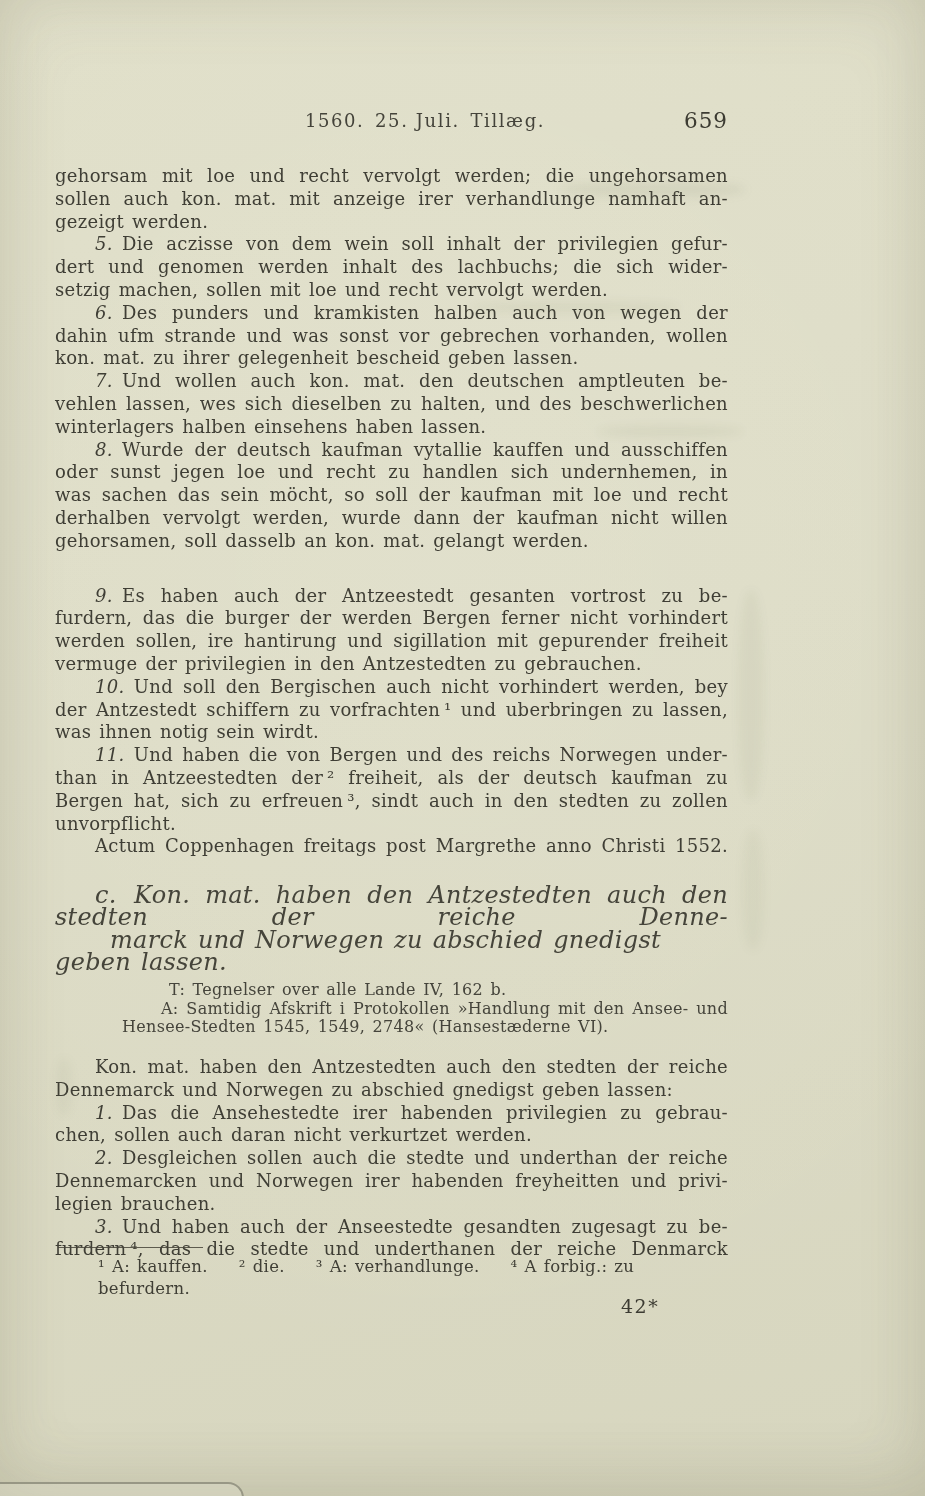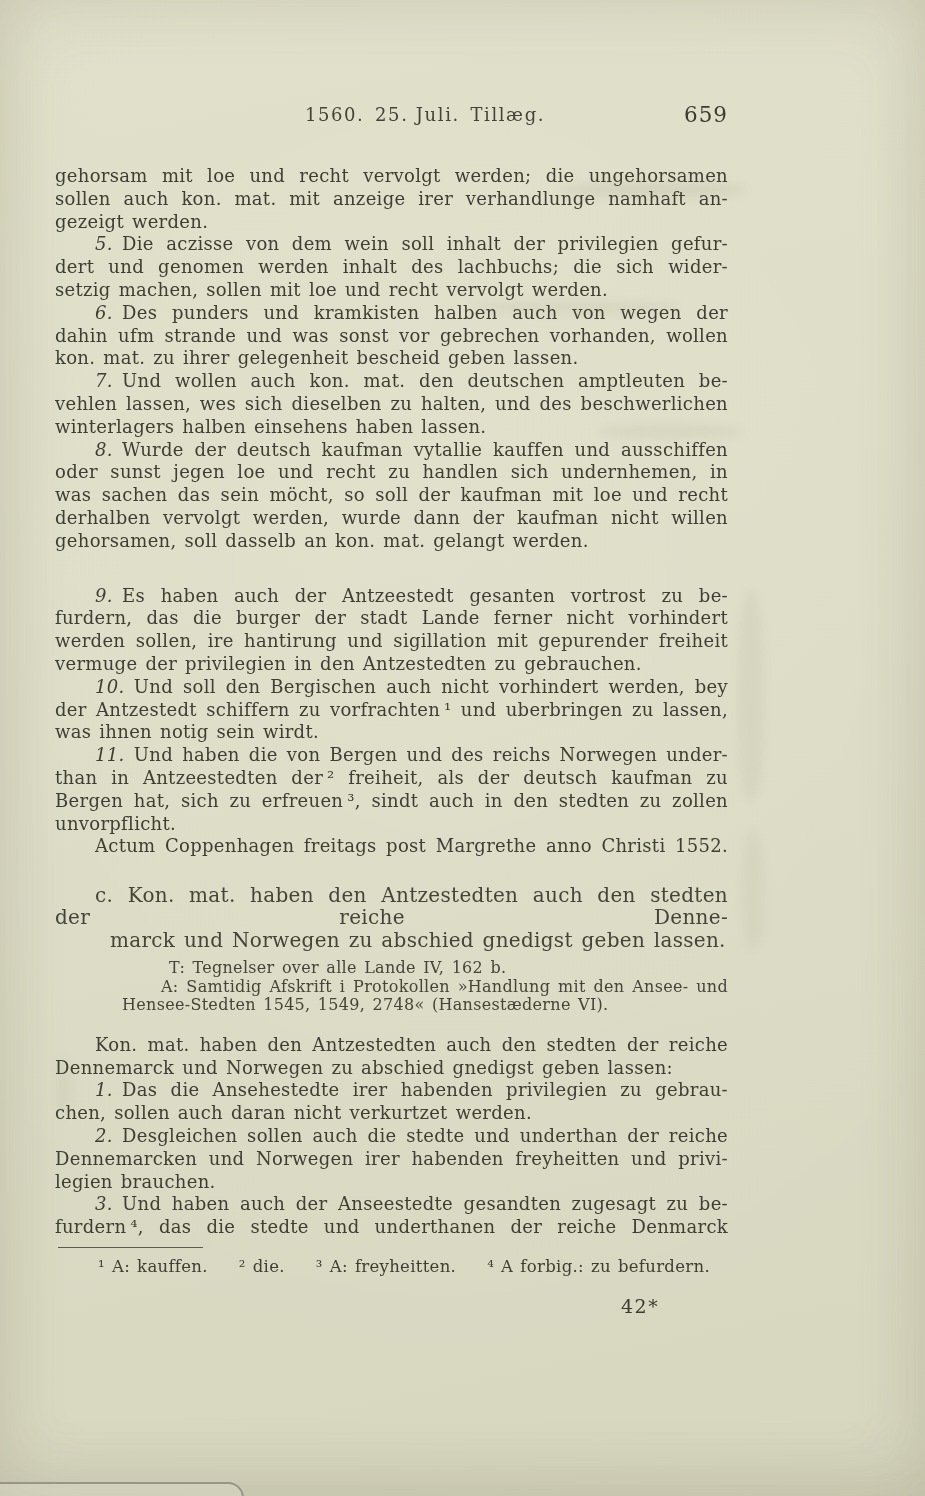--- a/index.html
+++ b/index.html
@@ -9,37 +9,37 @@
     margin:0 auto;
     overflow:hidden;
     background:
       radial-gradient(130% 90% at 48% 38%, rgba(255,255,248,0.10), rgba(0,0,0,0) 62%),
       linear-gradient(168deg,#e0dfc9 0%,#dddcc6 45%,#d7d6bf 100%);
     box-shadow: inset 0 0 70px rgba(110,105,80,0.14), inset 0 -25px 55px rgba(110,105,80,0.10);
     color:#3f3e35;
     font-family:"DejaVu Serif", serif;
   }
   
-  .header{position:absolute;top:102px;left:55px;width:673px;height:26px;}
+  .header{position:absolute;top:108px;left:55px;width:673px;height:26px;}
   .header .date{
     position:absolute;left:370px;top:2px;transform:translateX(-50%);
     font-size:18px;letter-spacing:1.6px;white-space:pre;color:#44433a;
   }
   .header .pagenum{
     position:absolute;right:0;top:0;
     font-size:21.5px;letter-spacing:1px;color:#3c3b32;
   }
   
   #flow{position:absolute;top:165px;left:55px;width:673px;}
   .line{
     line-height:22.8px;font-size:18px;letter-spacing:0.3px;word-spacing:2px;
     white-space:normal;
   }
   .just{text-align:justify;text-align-last:justify;}
-  .block.note .line{font-size:20px;line-height:22.3px;color:#45443a;}
+  .block.note .line{font-style:italic;font-size:24px;line-height:22.3px;color:#45443a;}
   .block.source .line{font-size:16px;line-height:18.6px;color:#45443b;}
   .block.body + .block.note{margin-top:26px;}
   .block.note + .block.source{margin-top:8px;}
   .block.source + .block.body{margin-top:19px;}
   i{font-style:italic;}
   
   #footnotes{position:absolute;top:1247px;left:55px;width:673px;}
   .rule{width:145px;margin-left:3px;border-top:1.6px solid rgba(70,68,58,0.85);}
   #footnote-line{margin-top:8px;padding-left:43px;font-size:16.5px;line-height:22px;letter-spacing:0.3px;word-spacing:1.5px;}
   #footnote-line span + span{margin-left:31px;}
@@ -92,21 +92,21 @@
       </div>
       <div class="block body">
         <div class="line just" style="text-indent: 40px;"><i>8.</i> Wurde der deutsch kaufman vytallie kauffen und ausschiffen</div>
         <div class="line just">oder sunst jegen loe und recht zu handlen sich undernhemen, in</div>
         <div class="line just">was sachen das sein möcht, so soll der kaufman mit loe und recht</div>
         <div class="line just">derhalben vervolgt werden, wurde dann der kaufman nicht willen</div>
         <div class="line">gehorsamen, soll dasselb an kon. mat. gelangt werden.</div>
       </div>
       <div class="block body">
         <div class="line just" style="text-indent: 40px; margin-top: 32px;"><i>9.</i> Es haben auch der Antzeestedt gesanten vortrost zu be-</div>
-        <div class="line just">furdern, das die burger der stadt Lande ferner nicht vorhindert</div>
+        <div class="line just">furdern, das die burger der werden Bergen ferner nicht vorhindert</div>
         <div class="line just">werden sollen, ire hantirung und sigillation mit gepurender freiheit</div>
         <div class="line">vermuge der privilegien in den Antzestedten zu gebrauchen.</div>
       </div>
       <div class="block body">
         <div class="line just" style="text-indent: 40px;"><i>10.</i> Und soll den Bergischen auch nicht vorhindert werden, bey</div>
         <div class="line just">der Antzestedt schiffern zu vorfrachten ¹ und uberbringen zu lassen,</div>
         <div class="line">was ihnen notig sein wirdt.</div>
       </div>
       <div class="block body">
         <div class="line just" style="text-indent: 40px;"><i>11.</i> Und haben die von Bergen und des reichs Norwegen under-</div>
@@ -140,21 +140,21 @@
         <div class="line">legien brauchen.</div>
       </div>
       <div class="block body">
         <div class="line just" style="text-indent: 40px;"><i>3.</i> Und haben auch der Anseestedte gesandten zugesagt zu be-</div>
         <div class="line just">furdern ⁴, das die stedte und underthanen der reiche Denmarck</div>
       </div>
     </div>
 
   <div id="footnotes">
     <div class="rule"></div>
-    <div id="footnote-line"><span>¹ A: kauffen.</span><span>² die.</span><span>³ A: freyheitten.</span><span>⁴ A forbig.: zu befurdern.</span></div>
+    <div id="footnote-line"><span>¹ A: kauffen.</span><span>² die.</span><span>³ A: verhandlunge.</span><span>⁴ A forbig.: zu befurdern.</span></div>
   </div>
 
   <div class="signature">42*</div>
 
   <div class="ghost g1"></div>
   <div class="ghost g2"></div>
   <div class="ghost g3"></div>
   <div class="ghost g4"></div>
   <div class="ghost g5"></div>
   <div class="ghost g6"></div>

